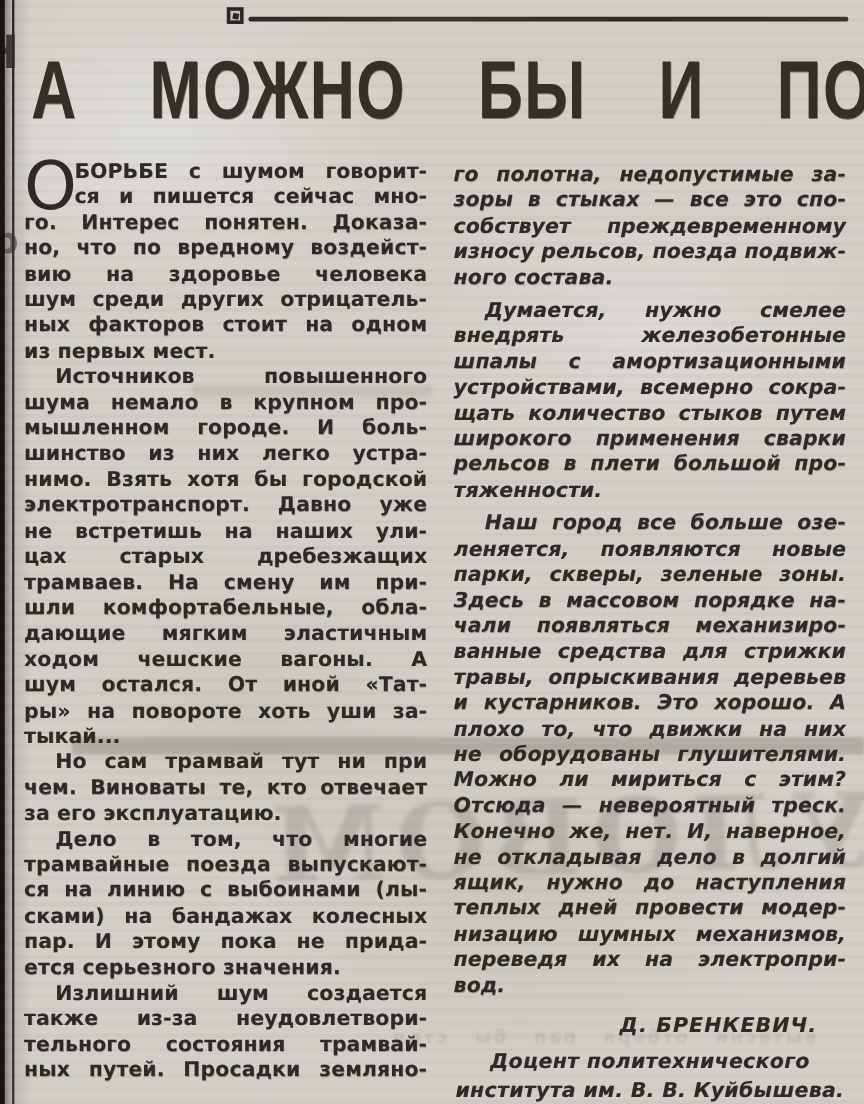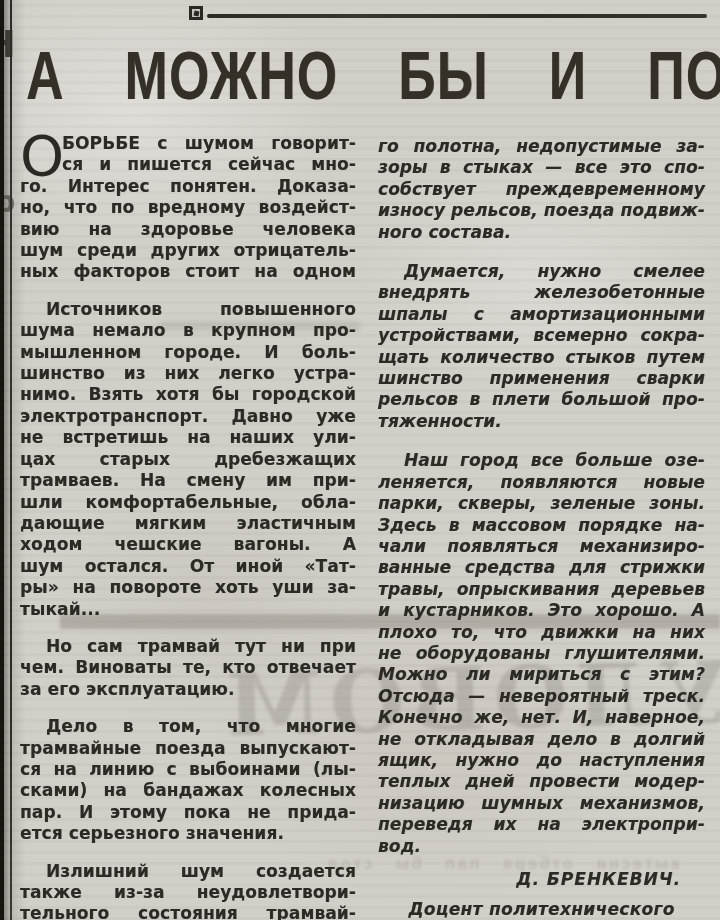--- a/index.html
+++ b/index.html
@@ -96,22 +96,22 @@
     font-weight: 700;
     line-height: 21.4px;
     color: #2d2a26;
     letter-spacing: 0.1px;
     text-shadow: 0.4px 0.4px 0.3px rgba(45,42,38,0.35);
   }
   #col-left  { left: 20px;  top: 133px; width: 336px; }
   #col-right { left: 378px; top: 136px; width: 327px; font-style: italic; }
 
   .para { overflow: visible; }
-  #col-left  .para + .para { margin-top: 16px; }
-  #col-right .para + .para { margin-top: 18px; }
+  #col-left  .para + .para { margin-top: 0; }
+  #col-right .para + .para { margin-top: 6px; }
   .line { text-align: justify; text-align-last: justify; }
   .line.lastline { text-align-last: left; }
   .line.indent { text-indent: 26px; }
 
   .dropcap {
     float: left;
     width: 42px; height: 42px;
     font-family: "DejaVu Sans", sans-serif;
     font-weight: 400;
     font-size: 56px;
@@ -186,20 +186,21 @@
   <div class="column" id="col-left">
       <div class="para">
         <span class="dropcap">О</span>
         <div class="line">БОРЬБЕ с шумом говорит-</div>
         <div class="line">ся и пишется сейчас мно-</div>
         <div class="line">го. Интерес понятен. Доказа-</div>
         <div class="line">но, что по вредному воздейст-</div>
         <div class="line">вию на здоровье человека</div>
         <div class="line">шум среди других отрицатель-</div>
         <div class="line">ных факторов стоит на одном</div>
+        <div class="line lastline">из первых мест.</div>
       </div>
       <div class="para">
         <div class="line indent">Источников повышенного</div>
         <div class="line">шума немало в крупном про-</div>
         <div class="line">мышленном городе. И боль-</div>
         <div class="line">шинство из них легко устра-</div>
         <div class="line">нимо. Взять хотя бы городской</div>
         <div class="line">электротранспорт. Давно уже</div>
         <div class="line">не встретишь на наших ули-</div>
         <div class="line">цах старых дребезжащих</div>
@@ -238,21 +239,21 @@
         <div class="line">собствует преждевременному</div>
         <div class="line">износу рельсов, поезда подвиж-</div>
         <div class="line lastline">ного состава.</div>
       </div>
       <div class="para">
         <div class="line indent">Думается, нужно смелее</div>
         <div class="line">внедрять железобетонные</div>
         <div class="line">шпалы с амортизационными</div>
         <div class="line">устройствами, всемерно сокра-</div>
         <div class="line">щать количество стыков путем</div>
-        <div class="line">шинство применения сварки</div>
+        <div class="line">широкого применения сварки</div>
         <div class="line">рельсов в плети большой про-</div>
         <div class="line lastline">тяженности.</div>
       </div>
       <div class="para">
         <div class="line indent">Наш город все больше озе-</div>
         <div class="line">леняется, появляются новые</div>
         <div class="line">парки, скверы, зеленые зоны.</div>
         <div class="line">Здесь в массовом порядке на-</div>
         <div class="line">чали появляться механизиро-</div>
         <div class="line">ванные средства для стрижки</div>

